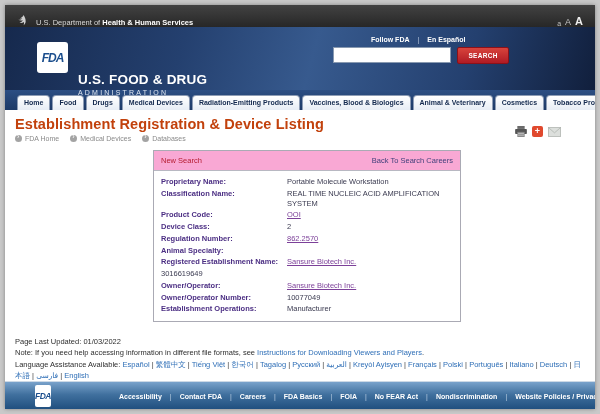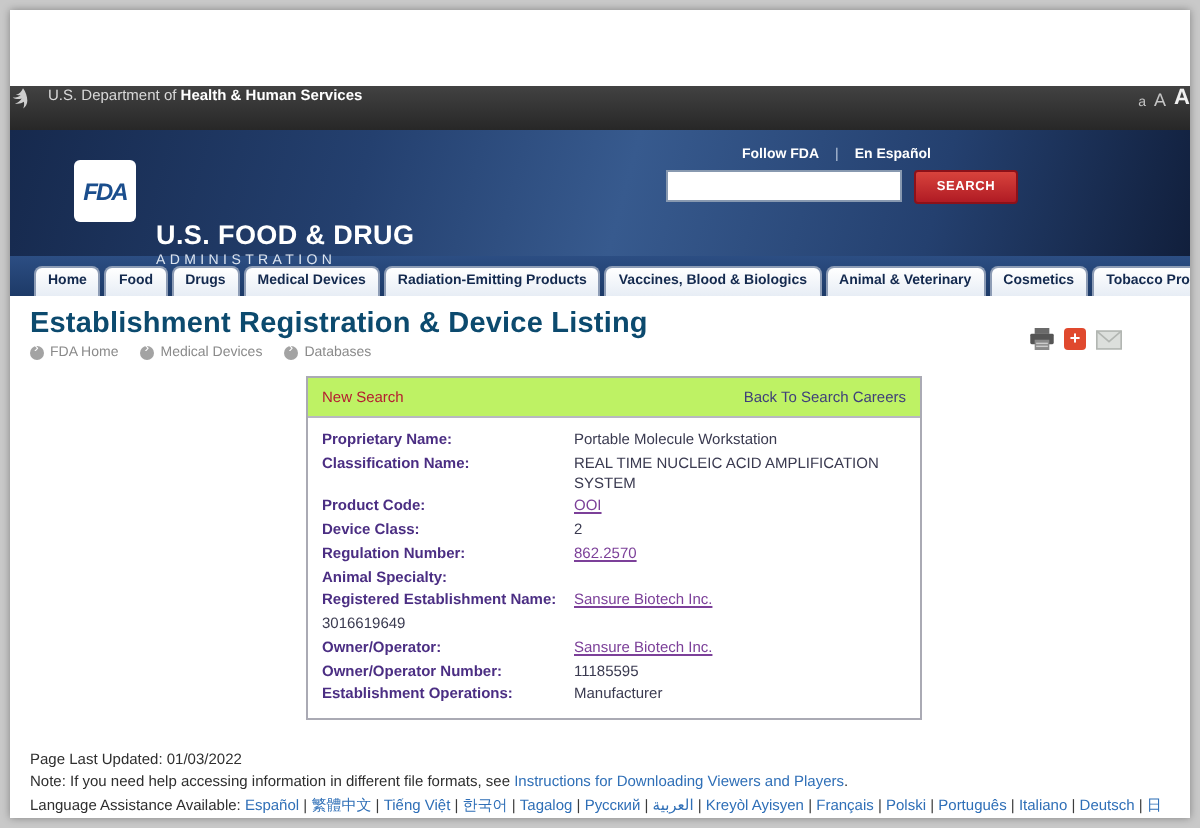--- a/index.html
+++ b/index.html
@@ -4,21 +4,21 @@
 <style>
   * { margin:0; padding:0; box-sizing:border-box; }
   html,body { width:600px; height:414px; font-family:"Liberation Sans", sans-serif; }
   body { background:#c9c9c9; }
   .page { position:absolute; left:5px; top:5px; width:590px; height:404px;
           background:#ffffff; display:flex; flex-direction:column; overflow:hidden;
           box-shadow:0 0 4px rgba(0,0,0,.35); }
 
   
   .topbar { height:22px; flex:0 0 22px; background:linear-gradient(#424242,#272727);
-            display:flex; align-items:flex-start; padding:0 0;margin-top:38px; }
+            display:flex; align-items:flex-end; padding:0 12px; }
   .eagle { width:13px; height:13px; margin-right:6px; }
   .topbar-text { font-size:7.5px; color:#d9d9d9; }
   .topbar-text b { color:#ffffff; }
   .font-sizer { margin-left:auto; display:flex; align-items:flex-end; gap:4px; color:#c4c4c4; }
   .fs-s { font-size:7px; } .fs-m { font-size:9px; } .fs-l { font-size:11px; color:#efefef; font-weight:bold; }
 
   
   .header { height:63px; flex:0 0 63px; position:relative;
             background:linear-gradient(105deg,#16294d 0%,#24406f 30%,#375a8e 52%,#24406f 78%,#111f3c 100%); }
   .fda-logo { position:absolute; left:32px; top:15px; width:31px; height:31px; background:#ffffff;
@@ -39,35 +39,35 @@
 
   
   .tabbar { height:20px; flex:0 0 20px; background:linear-gradient(#2c4e83,#1d3a67);
             display:flex; align-items:flex-end; padding-left:12px; }
   .tab { background:linear-gradient(#ffffff,#e7edf5); border:1px solid #8d9cb5; border-bottom:none;
          border-radius:4px 4px 0 0; padding:3px 6px 4px; margin-right:2px; font-size:7px; font-weight:bold;
          color:#13294e; text-decoration:none; white-space:nowrap; }
 
   
   .main { flex:1 1 auto; position:relative; padding:6px 10px 0; }
-  .page-title { font-size:14.5px; font-weight:bold; color:#0c4a6e; letter-spacing:.1px; }
+  .page-title { font-size:14.5px; font-weight:bold; color:#c2410c; letter-spacing:.1px; }
   .breadcrumb { display:flex; gap:11px; margin-top:3px; align-items:center; }
   .crumb { display:flex; align-items:center; gap:3px; }
   .crumb-dot { width:7px; height:7px; border-radius:50%; background:#a3a3a3; position:relative; }
   .crumb-dot::after { content:"›"; position:absolute; left:2px; top:-2.1px; color:#fff; font-size:7px; }
   .crumb-link { font-size:7px; color:#8a8a8a; text-decoration:none; }
   .title-icons { position:absolute; right:34px; top:16px; display:flex; gap:5px; align-items:center; }
   .icon-print { width:12px; height:11px; }
   .icon-share { width:11px; height:11px; background:#e0492e; border-radius:2px; color:#fff; font-size:9px;
                 font-weight:bold; display:flex; align-items:center; justify-content:center; line-height:1; }
   .icon-mail { width:13px; height:10px; }
 
   
   .results-box { width:308px; margin:8px 0 0 138px; border:1px solid #aaaab4; background:#fff; }
-  .results-header { background:#bef264; border-bottom:1px solid #b8b8c2; display:flex;
+  .results-header { background:#f9a8d4; border-bottom:1px solid #b8b8c2; display:flex;
                     justify-content:space-between; padding:5px 7px; font-size:7.5px; }
   .new-search { color:#b51c30; text-decoration:none; }
   .back-link { color:#3f3f7a; text-decoration:none; }
   .rows { padding:5px 7px 6px; }
   .row { display:flex; padding:1px 0; }
   .row-label { flex:0 0 126px; font-size:7.5px; font-weight:bold; color:#4b2e83; line-height:1.3; padding-right:6px; }
   .row-value { flex:1; font-size:7.5px; color:#3a3a50; line-height:1.3; }
   .row-value.vlink { color:#7c4099; text-decoration:underline; }
 
   
@@ -229,21 +229,21 @@
             <span class="row-value">3016619649</span>
           </div>
 
           <div class="row">
             <span class="row-label">Owner/Operator:</span>
             <span class="row-value vlink">Sansure Biotech Inc.</span>
           </div>
 
           <div class="row">
             <span class="row-label">Owner/Operator Number:</span>
-            <span class="row-value">11185595</span>
+            <span class="row-value">10077049</span>
           </div>
 
           <div class="row">
             <span class="row-label">Establishment Operations:</span>
             <span class="row-value">Manufacturer</span>
           </div>
         </div>
     </div>
   </div>
 

